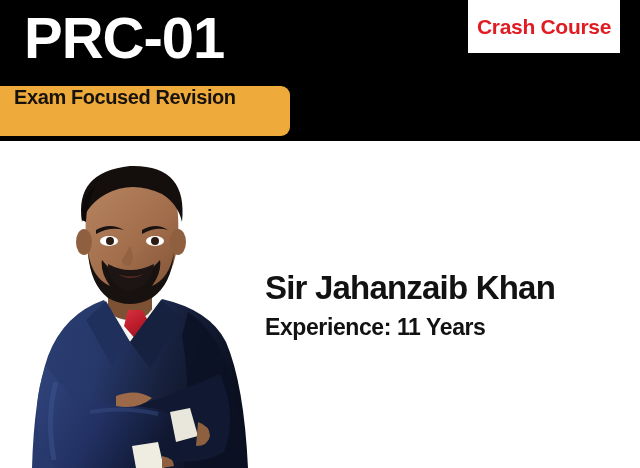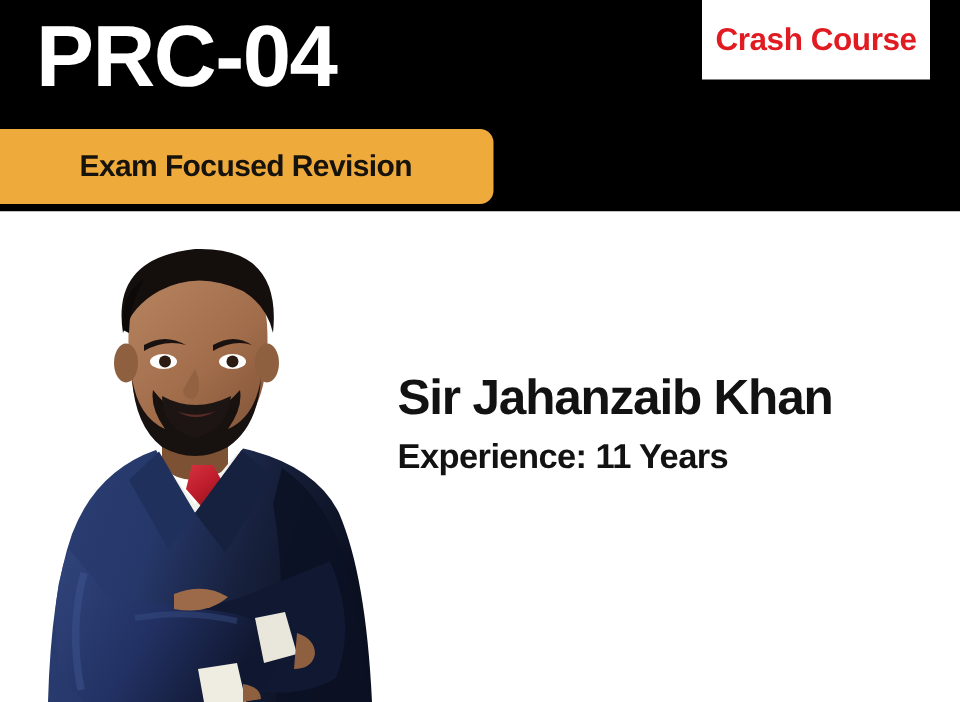--- a/index.html
+++ b/index.html
@@ -64,22 +64,20 @@
   .revision-pill {
     position: absolute;
     left: 0px;
     top: 86px;
     width: 290px;
     height: 50px;
     background: #efaa3c;
     border-top-right-radius: 9px;
     border-bottom-right-radius: 9px;
     display: flex;
-    align-items: center;
-    padding-left: 39px;
   }
   .revision-pill-label {
     margin-left: 14px;
     font-family: "Liberation Sans", sans-serif;
     font-size: 20px;
     font-weight: bold;
     color: #16120c;
     letter-spacing: -0.4px;
     white-space: nowrap;
   }
@@ -90,21 +88,21 @@
     left: 0;
     top: 141px;
     width: 640px;
     height: 327px;
     background: #ffffff;
   }
 
   .instructor-block {
     position: absolute;
     left: 265px;
-    top: 246px;
+    top: 269px;
     width: 370px;
   }
   .instructor-name {
     font-family: "Liberation Sans", sans-serif;
     font-size: 33px;
     font-weight: bold;
     color: #121212;
     letter-spacing: -0.8px;
     line-height: 1.15;
     white-space: nowrap;
@@ -130,21 +128,21 @@
   }
   .instructor-photo svg { display: block; }
 </style>
 </head>
 <body>
 
 <div id="poster">
 
   <div class="header-band">
 
-    <div class="course-code">PRC-04</div>
+    <div class="course-code">PRC-01</div>
 
     <div class="crash-badge">
       <span class="crash-badge-label">Crash Course</span>
     </div>
 
     <div class="revision-pill">
       <span class="revision-pill-label">Exam Focused Revision</span>
     </div>
   </div>
 

